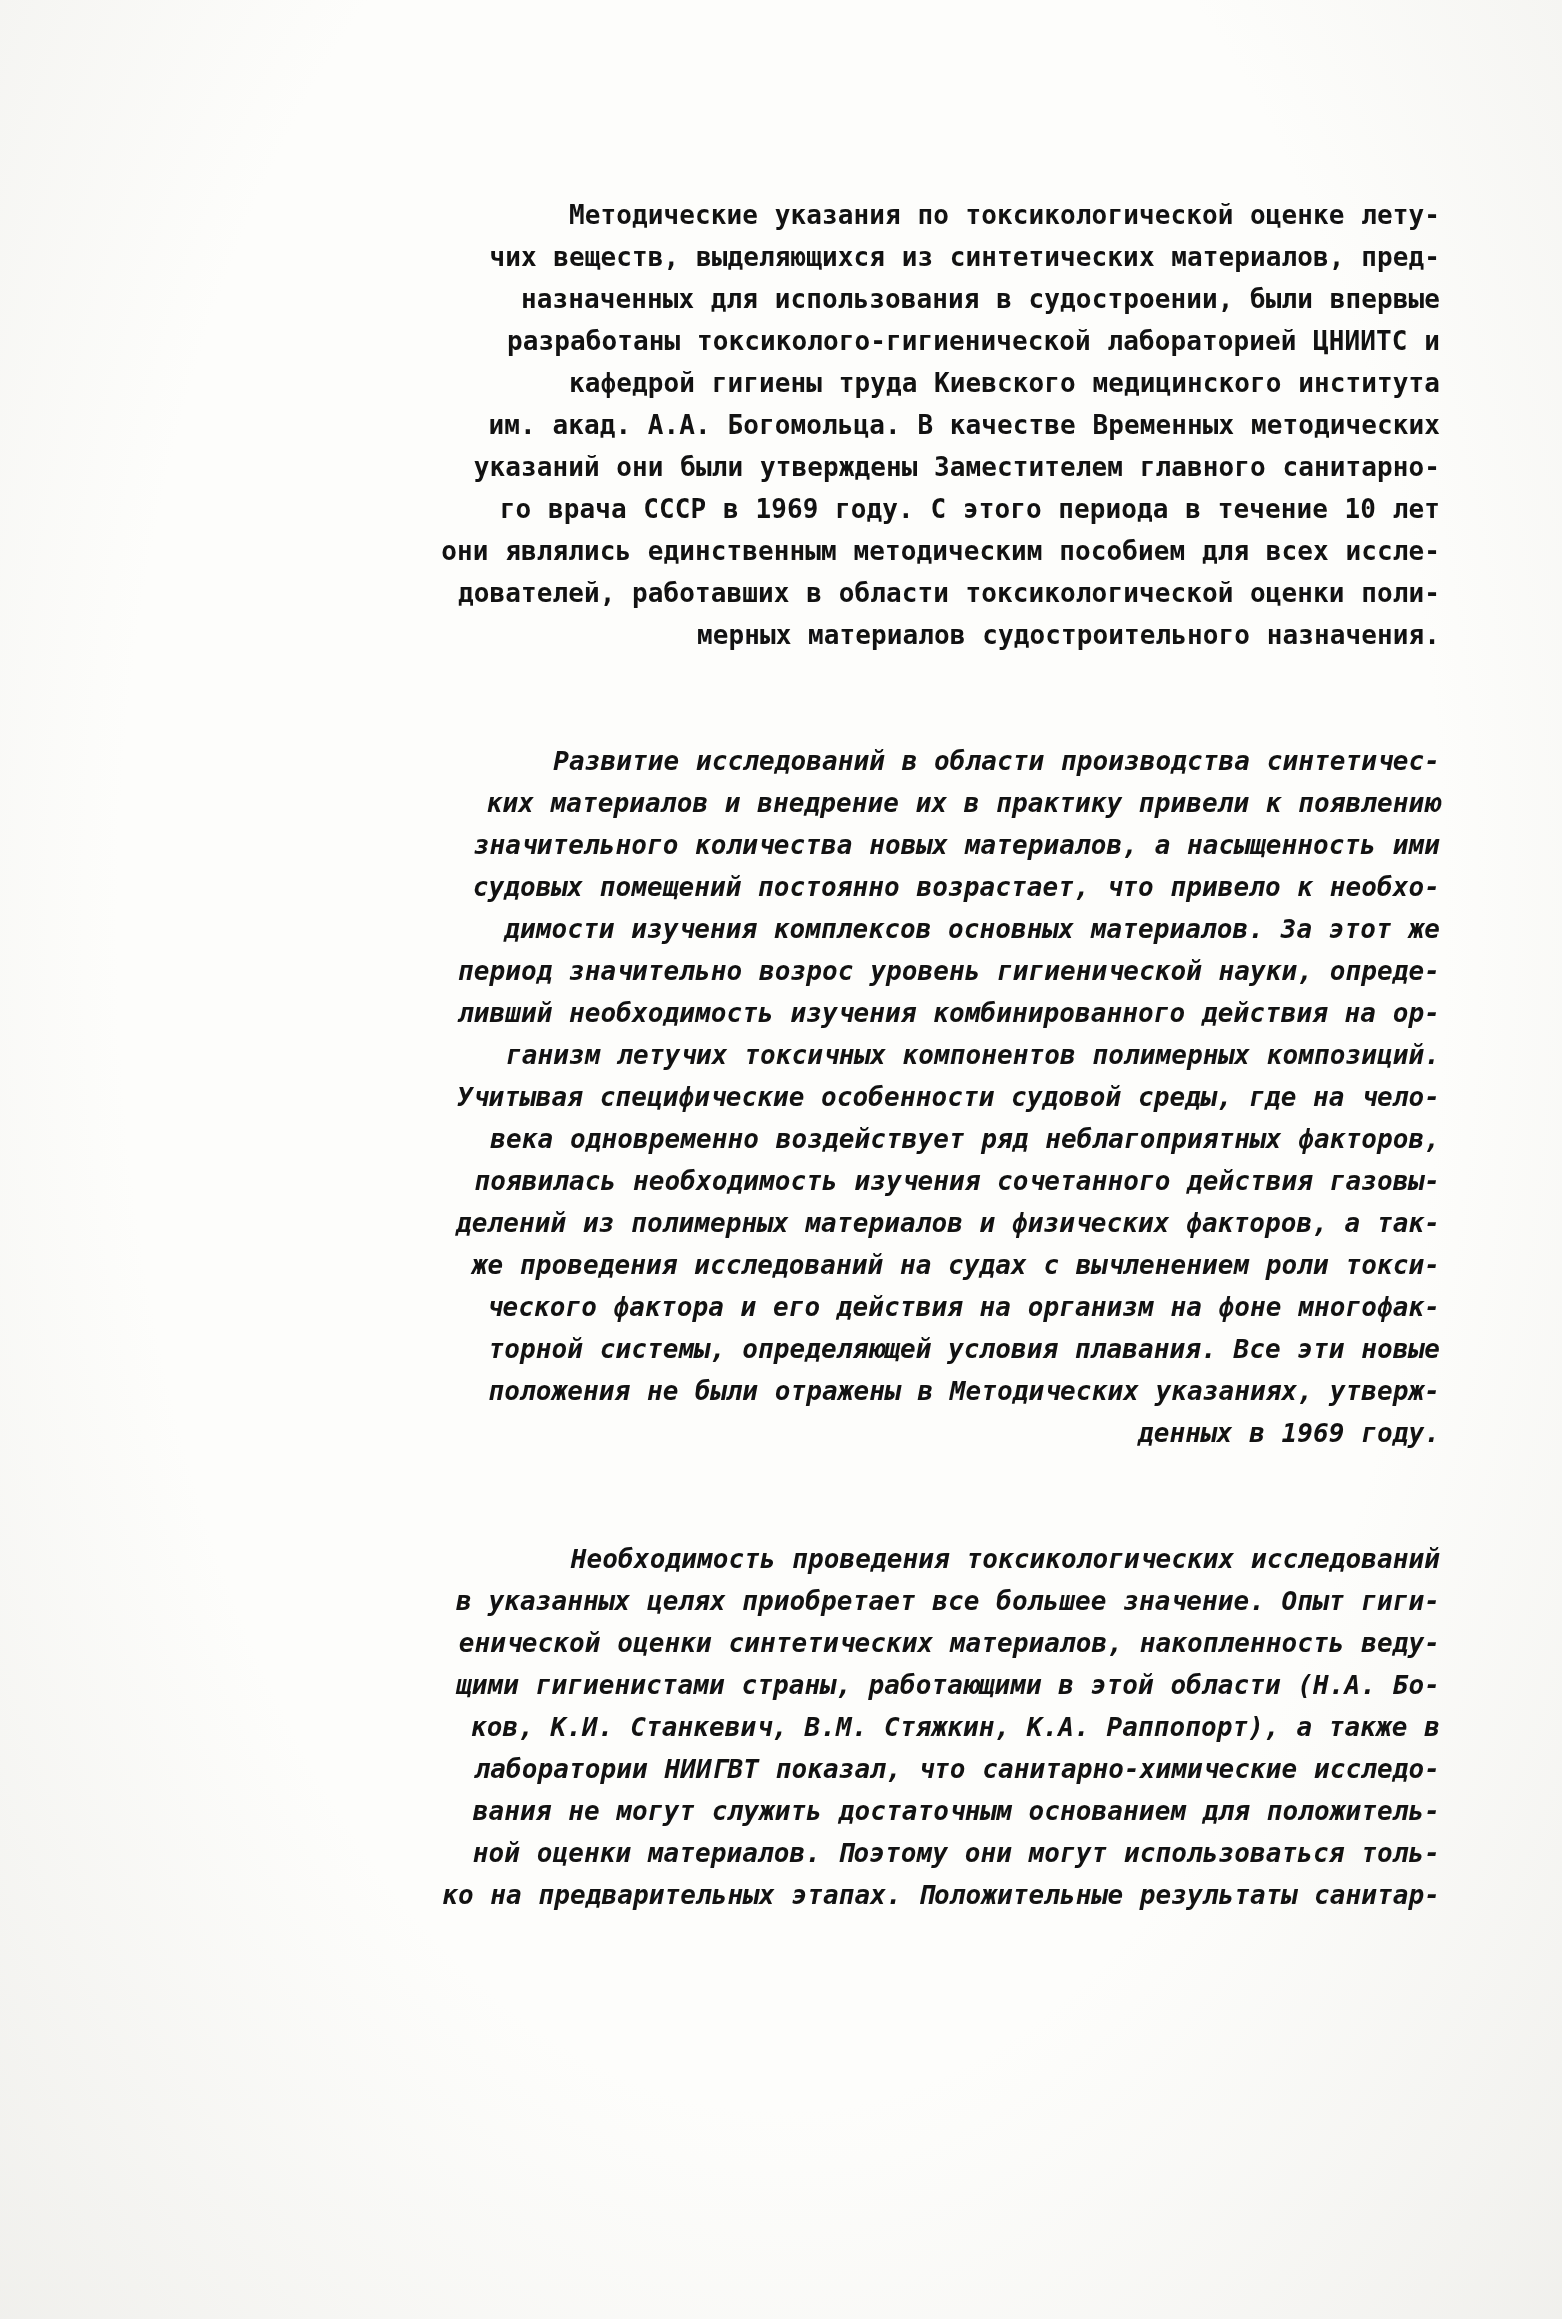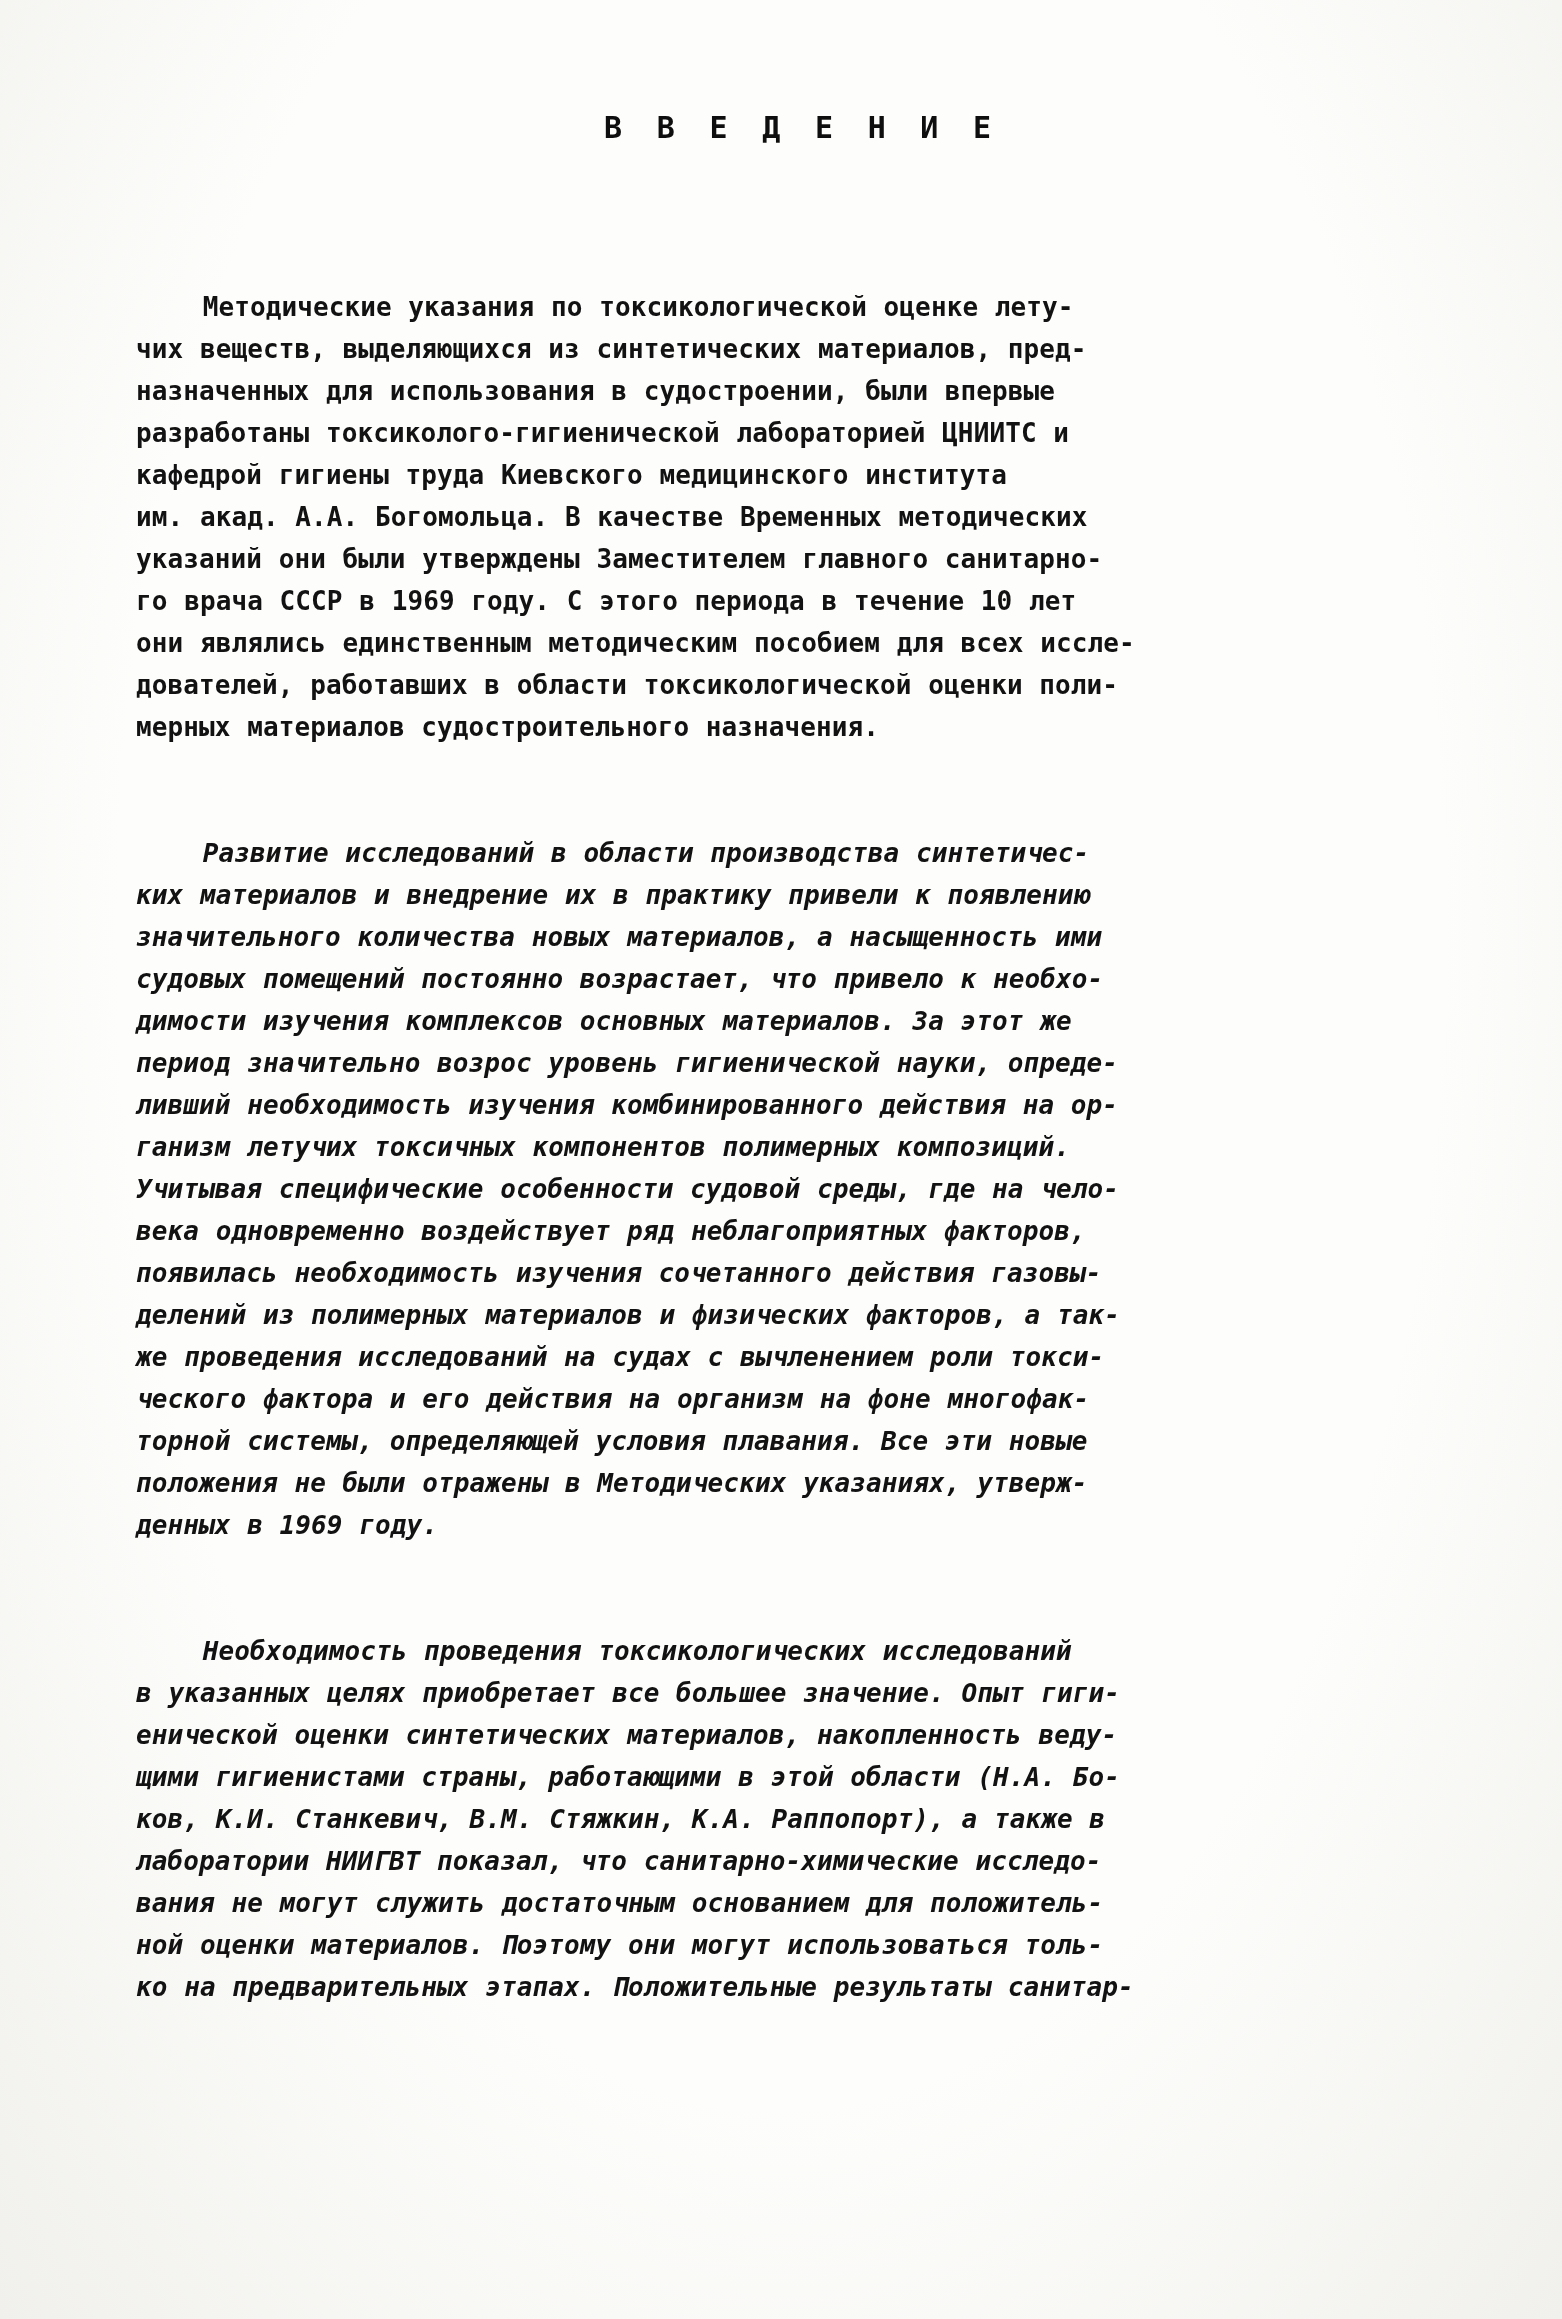--- a/index.html
+++ b/index.html
@@ -44,21 +44,21 @@
     font-weight: 700;
     color: #0e0e0e;
     margin: 0 0 57px 0;
     padding-left: 27.5px;
   }
   .body-text {
     font-size: 26px;
     line-height: 42px;
     color: #121212;
     letter-spacing: 0.1px;
-    text-align: left;
+    text-align: right;
     font-weight: 600;
     white-space: pre-wrap;
     word-spacing: 0.9px;
   }
   .para {
     margin: 0;
     white-space: pre-wrap;
   }
   .para + .para {
     margin-top: 0;
@@ -66,21 +66,20 @@
   }
 </style>
 </head>
 <body>
 
 <div class="page">
   <div class="paper-tone"></div>
 
   <div class="content">
 
-    <h1 class="doc-title">В В Е Д Е Н И Е</h1>
 
     <div class="body-text">
       <p class="para">    Методические указания по токсикологической оценке лету-
 чих веществ, выделяющихся из синтетических материалов, пред-
 назначенных для использования в судостроении, были впервые
 разработаны токсиколого-гигиенической лабораторией ЦНИИТС и
 кафедрой гигиены труда Киевского медицинского института
 им. акад. А.А. Богомольца. В качестве Временных методических
 указаний они были утверждены Заместителем главного санитарно-
 го врача СССР в 1969 году. С этого периода в течение 10 лет

